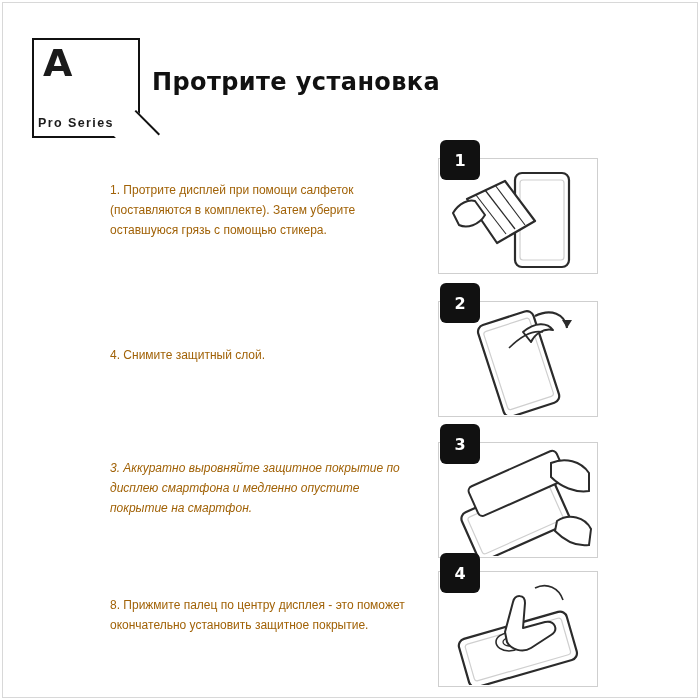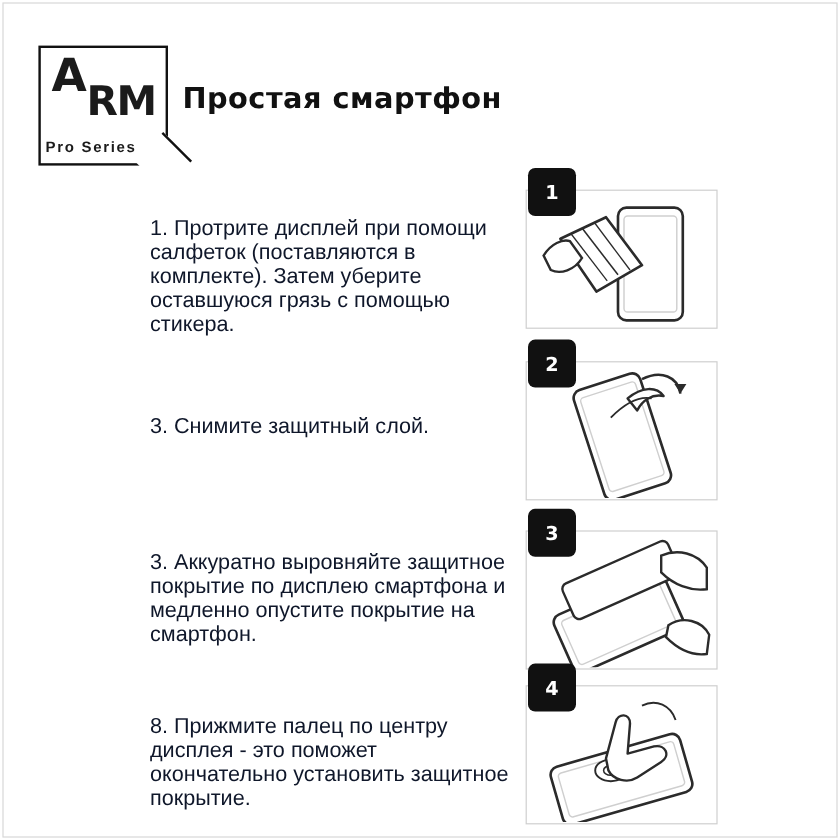--- a/index.html
+++ b/index.html
@@ -99,25 +99,25 @@
   }
 
   
   .step {
     position: absolute;
     left: 0;
     width: 700px;
   }
   .step-text {
     position: absolute;
-    left: 125px;
+    left: 110px;
     width: 300px;
-    font-size: 18px;
+    font-size: 12px;
     line-height: 20px;
-    color: #0f172a;
+    color: #a16207;
   }
   .step-art {
     position: absolute;
     left: 438px;
     width: 160px;
     height: 116px;
     border: 1.5px solid #cfcfcf;
     background: #fff;
   }
   .badge {
@@ -146,43 +146,42 @@
   #step1 .badge { top: 0px; }
   #step1 .step-art { top: 18px; }
   #step1 .step-text { top: 40px; }
 
   #step2 .badge { top: 0px; }
   #step2 .step-art { top: 18px; }
   #step2 .step-text { top: 62px; }
 
   #step3 .badge { top: 0px; }
   #step3 .step-art { top: 18px; }
-  #step3 .step-text { top: 34px; }
+  #step3 .step-text { top: 34px; font-style: italic; }
 
   #step4 .badge { top: 0px; }
   #step4 .step-art { top: 18px; }
   #step4 .step-text { top: 42px; }
 
   svg { display: block; }
 </style>
 </head>
 <body>
 
 <div class="page">
   <div class="frame"></div>
 
   <div class="logo">
     <div class="logo-box"></div>
     <div class="logo-cut"></div>
     <div class="logo-a">A</div>
-    <div class="logo-rm">RM</div>
     <div class="logo-sub">Pro Series</div>
   </div>
 
-  <div class="title">Простая смартфон</div>
+  <div class="title">Протрите установка</div>
 
   <div class="step" id="step1">
     <div class="badge">1</div>
     <div class="step-text">1. Протрите дисплей при помощи салфеток (поставляются в комплекте). Затем уберите оставшуюся грязь с помощью стикера.</div>
     <div class="step-art">
       <svg width="158" height="113" viewBox="0 0 158 113">
 
         <rect x="76" y="14" width="54" height="94" rx="7" ry="7" fill="#fff" stroke="#2b2b2b" stroke-width="2.2"></rect>
         <rect x="81" y="21" width="44" height="80" rx="3" ry="3" fill="#fff" stroke="#cfcfcf" stroke-width="1.2"></rect>
 
@@ -191,21 +190,21 @@
         <path d="M37 36 L67 75" fill="none" stroke="#2b2b2b" stroke-width="1.1"></path>
         <path d="M56 26 L86 66" fill="none" stroke="#2b2b2b" stroke-width="1.1"></path>
 
         <path d="M14 54 C20 44 30 40 36 42 L46 56 C40 66 28 70 20 66 Z" fill="#fff" stroke="#2b2b2b" stroke-width="2"></path>
       </svg>
     </div>
   </div>
 
   <div class="step" id="step2">
     <div class="badge">2</div>
-    <div class="step-text">3. Снимите защитный слой.</div>
+    <div class="step-text">4. Снимите защитный слой.</div>
     <div class="step-art">
       <svg width="158" height="113" viewBox="0 0 158 113">
 
         <g transform="rotate(-18 79 60)">
           <rect x="50" y="14" width="58" height="96" rx="7" ry="7" fill="#fff" stroke="#2b2b2b" stroke-width="2.2"></rect>
           <rect x="55" y="21" width="48" height="82" rx="3" ry="3" fill="#fff" stroke="#cfcfcf" stroke-width="1.2"></rect>
         </g>
 
         <path d="M84 30 C96 20 108 20 114 28 C104 26 96 32 92 40 Z" fill="#fff" stroke="#2b2b2b" stroke-width="2" stroke-linejoin="round"></path>
         <path d="M70 46 C82 34 94 28 104 30" fill="none" stroke="#2b2b2b" stroke-width="1.6"></path>

